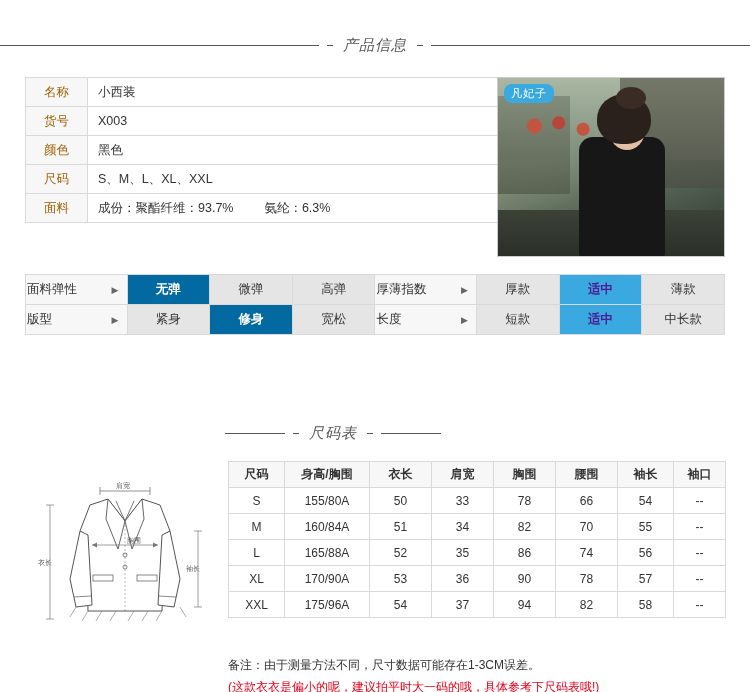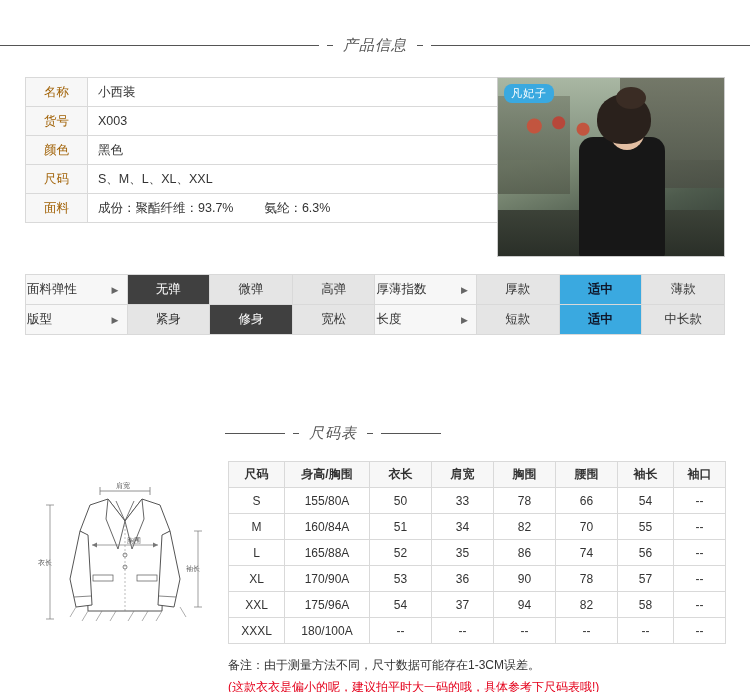--- a/index.html
+++ b/index.html
@@ -86,22 +86,22 @@
   .attrs { position: absolute; left: 25px; top: 274px; width: 700px; }
   table.attr { border-collapse: collapse; width: 700px; table-layout: fixed; }
   table.attr td {
     border: 1px solid #d9d9d9;
     height: 30px; font-size: 12.5px; text-align: center; vertical-align: middle;
     color: #333; background:#e5e5e5;
   }
   table.attr td.head { width: 86px; background:#f7f7f7; position: relative; text-align:left; }
   table.attr td.head .arrow { position:absolute; right:8px; top:50%; transform:translateY(-50%); font-size:9px; color:#666; }
   table.attr td.opt { width: 70px; }
-  table.attr td.sel { background:#404040; color:#fff; font-weight:normal; }
-  table.attr td.sel-blue { background:#3aa9e0; color:#0f172a; font-weight:bold; }
+  table.attr td.sel { background:#0369a1; color:#fff; font-weight:bold; }
+  table.attr td.sel-blue { background:#3aa9e0; color:#4c1d95; font-weight:bold; }
 
   
   .size-section { position: absolute; left: 0; top: 424px; width: 666px; }
   .size-title-wrap { padding: 0 225px 0 225px; }
 
   .size-body { position: relative; margin-top: 18px; height: 230px; }
 
   .diagram { position: absolute; left: 30px; top: 18px; width: 190px; height: 180px; }
   .diagram svg { display:block; }
 
@@ -360,30 +360,20 @@
           <tr>
             <td>XXL</td>
             <td>175/96A</td>
             <td>54</td>
             <td>37</td>
             <td>94</td>
             <td>82</td>
             <td>58</td>
             <td>--</td>
           </tr>
-          <tr>
-            <td>XXXL</td>
-            <td>180/100A</td>
-            <td>--</td>
-            <td>--</td>
-            <td>--</td>
-            <td>--</td>
-            <td>--</td>
-            <td>--</td>
-          </tr>
         </tbody>
       </table>
 
       <div class="note">备注：由于测量方法不同，尺寸数据可能存在1-3CM误差。</div>
       <div class="note-red">(这款衣衣是偏小的呢，建议拍平时大一码的哦，具体参考下尺码表哦!)</div>
     </div>
   </div>
 
 </div>
 

